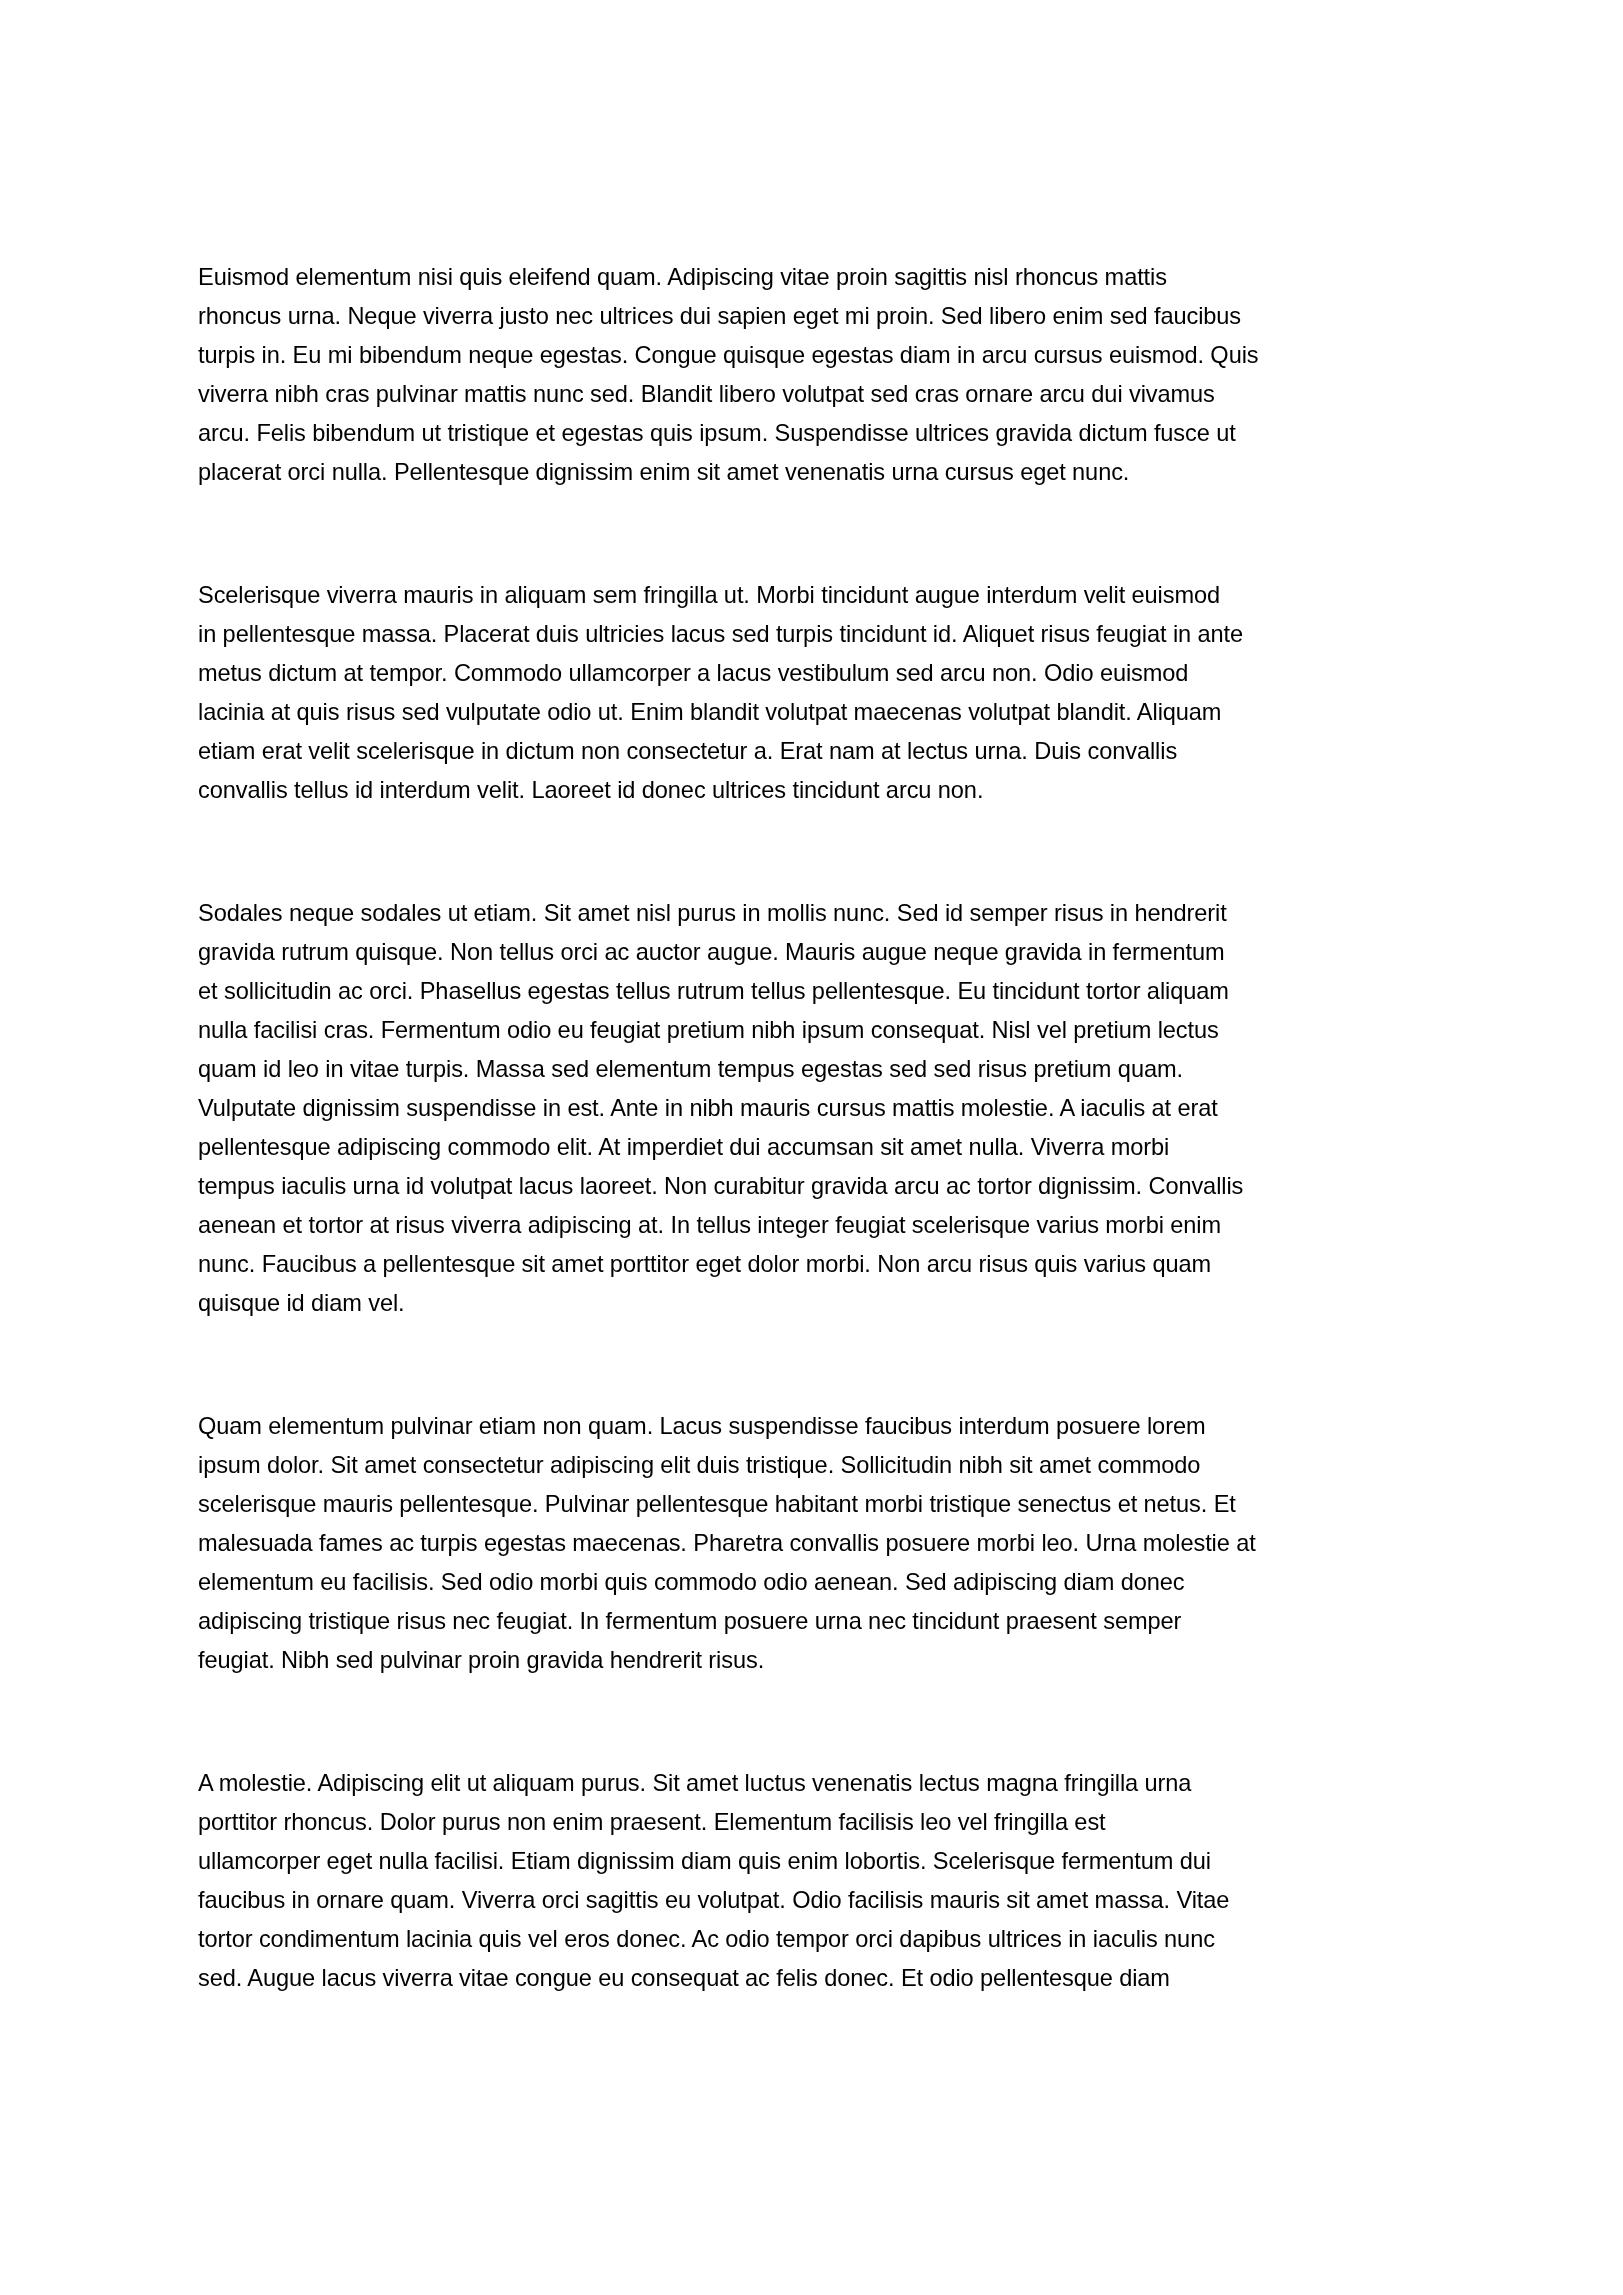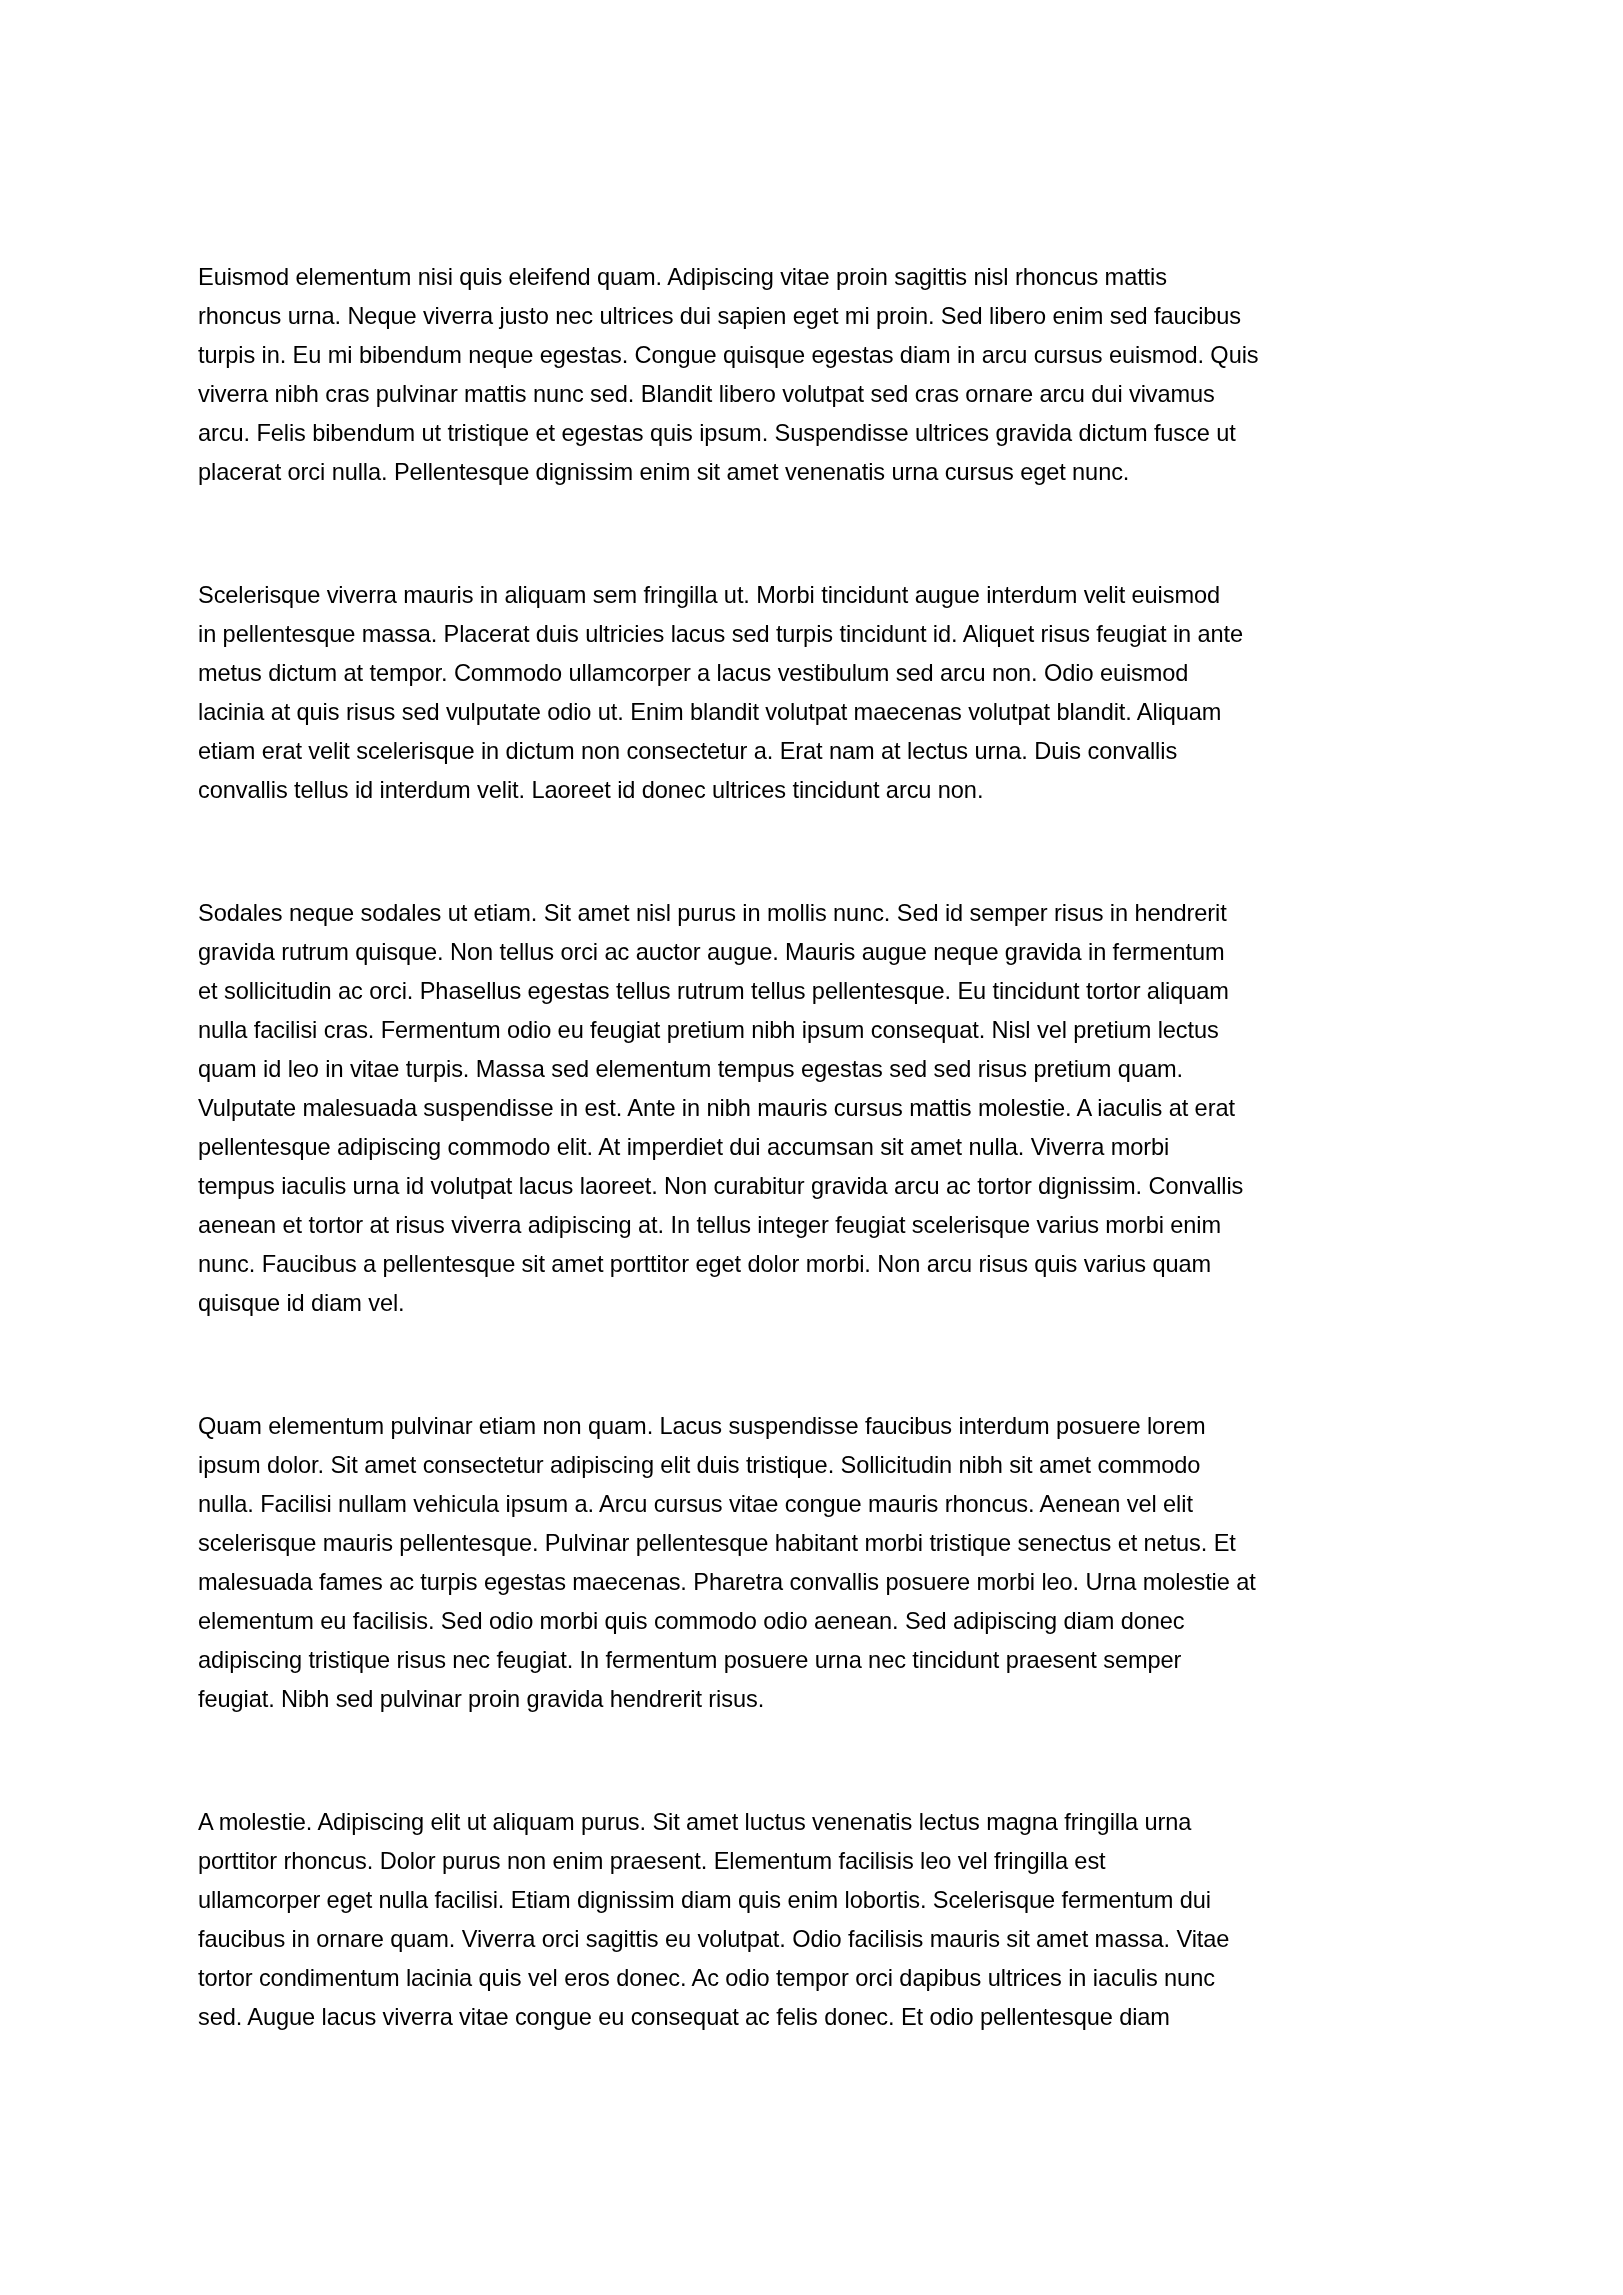--- a/index.html
+++ b/index.html
@@ -54,32 +54,31 @@
       <span class="line">etiam erat velit scelerisque in dictum non consectetur a. Erat nam at lectus urna. Duis convallis</span>
       <span class="line">convallis tellus id interdum velit. Laoreet id donec ultrices tincidunt arcu non.</span>
     </p>
 
     <p class="para">
       <span class="line">Sodales neque sodales ut etiam. Sit amet nisl purus in mollis nunc. Sed id semper risus in hendrerit</span>
       <span class="line">gravida rutrum quisque. Non tellus orci ac auctor augue. Mauris augue neque gravida in fermentum</span>
       <span class="line">et sollicitudin ac orci. Phasellus egestas tellus rutrum tellus pellentesque. Eu tincidunt tortor aliquam</span>
       <span class="line">nulla facilisi cras. Fermentum odio eu feugiat pretium nibh ipsum consequat. Nisl vel pretium lectus</span>
       <span class="line">quam id leo in vitae turpis. Massa sed elementum tempus egestas sed sed risus pretium quam.</span>
-      <span class="line">Vulputate malesuada suspendisse in est. Ante in nibh mauris cursus mattis molestie. A iaculis at erat</span>
+      <span class="line">Vulputate dignissim suspendisse in est. Ante in nibh mauris cursus mattis molestie. A iaculis at erat</span>
       <span class="line">pellentesque adipiscing commodo elit. At imperdiet dui accumsan sit amet nulla. Viverra morbi</span>
       <span class="line">tempus iaculis urna id volutpat lacus laoreet. Non curabitur gravida arcu ac tortor dignissim. Convallis</span>
       <span class="line">aenean et tortor at risus viverra adipiscing at. In tellus integer feugiat scelerisque varius morbi enim</span>
       <span class="line">nunc. Faucibus a pellentesque sit amet porttitor eget dolor morbi. Non arcu risus quis varius quam</span>
       <span class="line">quisque id diam vel.</span>
     </p>
 
     <p class="para">
       <span class="line">Quam elementum pulvinar etiam non quam. Lacus suspendisse faucibus interdum posuere lorem</span>
       <span class="line">ipsum dolor. Sit amet consectetur adipiscing elit duis tristique. Sollicitudin nibh sit amet commodo</span>
-      <span class="line">nulla. Facilisi nullam vehicula ipsum a. Arcu cursus vitae congue mauris rhoncus. Aenean vel elit</span>
       <span class="line">scelerisque mauris pellentesque. Pulvinar pellentesque habitant morbi tristique senectus et netus. Et</span>
       <span class="line">malesuada fames ac turpis egestas maecenas. Pharetra convallis posuere morbi leo. Urna molestie at</span>
       <span class="line">elementum eu facilisis. Sed odio morbi quis commodo odio aenean. Sed adipiscing diam donec</span>
       <span class="line">adipiscing tristique risus nec feugiat. In fermentum posuere urna nec tincidunt praesent semper</span>
       <span class="line">feugiat. Nibh sed pulvinar proin gravida hendrerit risus.</span>
     </p>
 
     <p class="para">
       <span class="line">A molestie. Adipiscing elit ut aliquam purus. Sit amet luctus venenatis lectus magna fringilla urna</span>
       <span class="line">porttitor rhoncus. Dolor purus non enim praesent. Elementum facilisis leo vel fringilla est</span>

